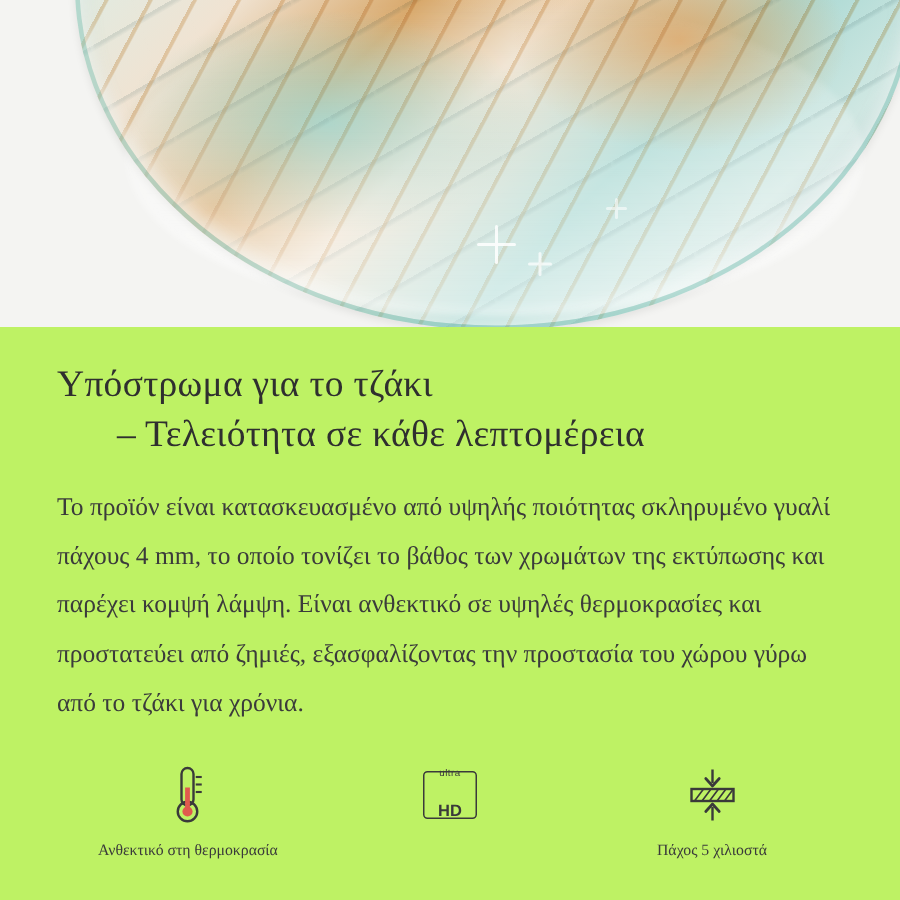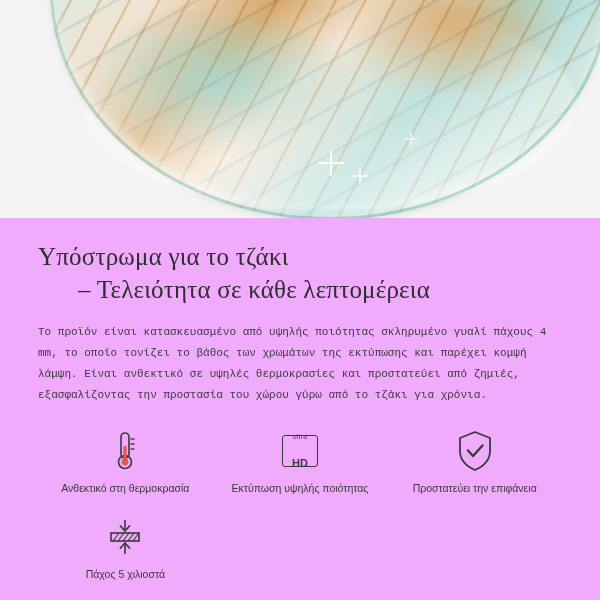--- a/index.html
+++ b/index.html
@@ -10,21 +10,21 @@
     width: 600px;
     height: 600px;
     overflow: hidden;
     background: #ffffff;
     font-family: "Liberation Sans", sans-serif;
   }
   .page {
     position: relative;
     width: 600px;
     height: 600px;
-    background: #f0abfc;
+    background: #bef264;
     overflow: hidden;
   }
 
   
   .hero {
     position: relative;
     width: 600px;
     height: 218px;
     overflow: hidden;
     background: #f2f2f0;
@@ -106,22 +106,22 @@
     font-size: 25px;
     line-height: 1.32;
     color: #2f2f2f;
     font-weight: 400;
     margin: 0 0 16px 0;
     letter-spacing: 0.2px;
   }
   .headline .line2 { display: block; margin-left: 40px; }
 
   .body-text {
-    font-family: Liberation Mono, monospace;
-    font-size: 11px;
+    font-family: Liberation Serif, serif;
+    font-size: 17px;
     line-height: 1.92;
     color: #3b3b3b;
     margin: 0 0 18px 0;
     max-width: 528px;
   }
 
   
   .features {
     display: grid;
     grid-template-columns: repeat(3, 1fr);
@@ -136,21 +136,21 @@
     padding: 4px 6px 6px 6px;
   }
   .feature .ico {
     height: 46px;
     display: flex;
     align-items: center;
     justify-content: center;
     margin-bottom: 8px;
   }
   .feature .cap {
-    font-family: Liberation Sans, sans-serif;
+    font-family: Liberation Serif, serif;
     font-size: 10.5px;
     color: #3a3a3a;
     line-height: 1.3;
   }
   .ultra-hd {
     width: 34px;
     height: 30px;
     border: 1.6px solid #3a3a3a;
     border-radius: 3px;
     display: flex;
@@ -217,32 +217,22 @@
         <span class="cap">Ανθεκτικό στη θερμοκρασία</span>
       </div>
 
       <div class="feature">
         <span class="ico">
           <span class="ultra-hd">
             <span class="u">ultra</span>
             <span class="hd">HD</span>
           </span>
         </span>
-        <span class="cap">Εκτύπωση υψηλής ποιότητας</span>
       </div>
 
-      <div class="feature">
-        <span class="ico">
-          <svg width="38" height="44" viewBox="0 0 38 44">
-            <path d="M19 3 L34 9 V22 C34 31 27 37.5 19 41 C11 37.5 4 31 4 22 V9 Z" fill="none" stroke="#3a3a3a" stroke-width="1.8" stroke-linejoin="round"></path>
-            <path d="M12 21.5 L17 27 L26.5 16.5" fill="none" stroke="#3a3a3a" stroke-width="2.4" stroke-linecap="round" stroke-linejoin="round"></path>
-          </svg>
-        </span>
-        <span class="cap">Προστατεύει την επιφάνεια</span>
-      </div>
 
 
 
       <div class="feature">
         <span class="ico">
           <svg width="40" height="40" viewBox="0 0 40 40">
             <line x1="20" y1="3" x2="20" y2="12" stroke="#3a3a3a" stroke-width="1.6"></line>
             <path d="M15.5 9 L20 14 L24.5 9" fill="none" stroke="#3a3a3a" stroke-width="1.8" stroke-linecap="round" stroke-linejoin="round"></path>
             <rect x="6" y="16" width="28" height="8" fill="none" stroke="#3a3a3a" stroke-width="1.6"></rect>
             <path d="M8 24 L14 16 M13 24 L19 16 M18 24 L24 16 M23 24 L29 16 M28 24 L33.5 16.5" stroke="#3a3a3a" stroke-width="1.1"></path>

